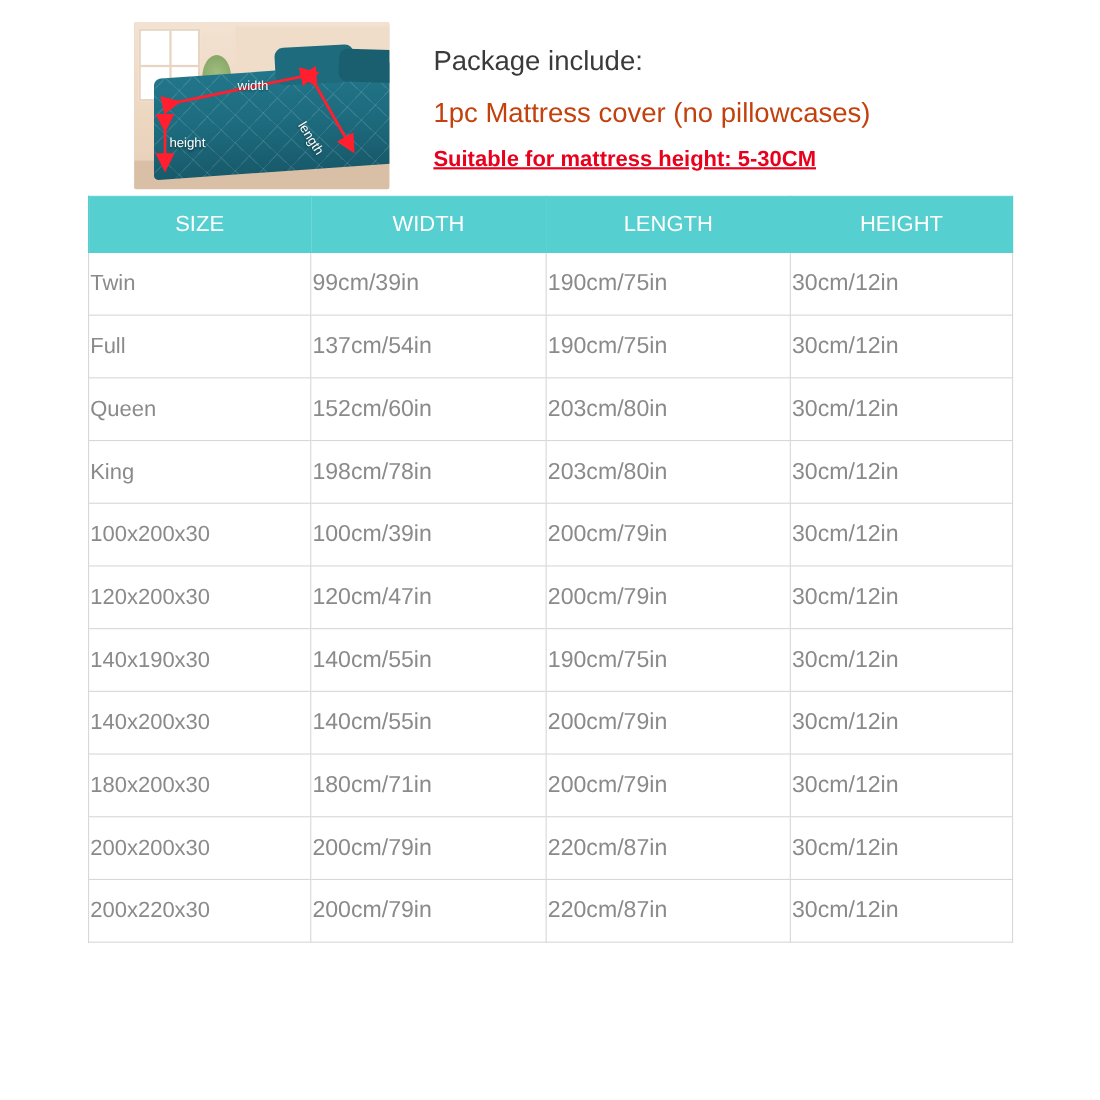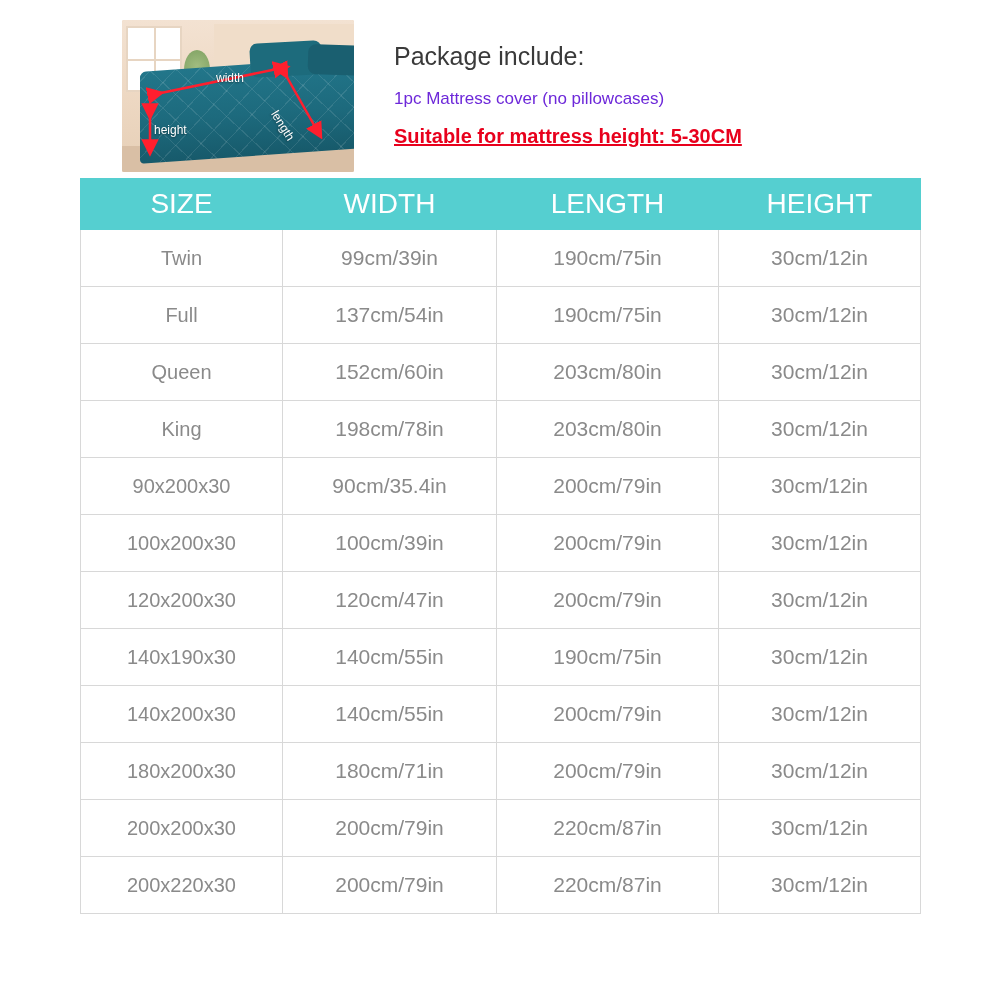--- a/index.html
+++ b/index.html
@@ -158,22 +158,22 @@
     top: 42px;
     width: 580px;
   }
   .pkg-title {
     font-size: 25px;
     color: #3a3a3a;
     margin: 0 0 18px 0;
     font-family: "Liberation Sans", sans-serif;
   }
   .pkg-line {
-    font-size: 17px;
-    color: #6d28d9;
+    font-size: 25px;
+    color: #c2410c;
     margin: 0 0 16px 0;
     font-family: "Liberation Sans", sans-serif;
   }
   .pkg-note {
     font-size: 20px;
     font-weight: bold;
     color: #e8001c;
     margin: 0;
     font-family: "Liberation Sans", sans-serif;
     text-decoration: underline;
@@ -184,32 +184,31 @@
     position: absolute;
     left: 80px;
     top: 178px;
     width: 840px;
     border-collapse: collapse;
     table-layout: fixed;
   }
   .size-table th {
     background: #55cfd0;
     color: #ffffff;
-    font-size: 28px;
+    font-size: 20px;
     font-weight: normal;
     height: 48px;
     border: 1px solid #55cfd0;
     text-align: center;
     font-family: "Liberation Sans", sans-serif;
     margin-left: 36px;
   }
   .size-table td {
     height: 54px;
     border: 1px solid #d8d8d8;
-    text-align: center;
     color: #8a8a8a;
     font-size: 21px;
     font-family: "Liberation Sans", sans-serif;
   }
   .size-table td.size-cell {
     font-size: 20px;
   }
   .col-size   { width: 202px; }
   .col-width  { width: 214px; }
   .col-length { width: 222px; }
@@ -289,26 +288,20 @@
           <td>203cm/80in</td>
           <td>30cm/12in</td>
         </tr>
         <tr>
           <td class="size-cell">King</td>
           <td>198cm/78in</td>
           <td>203cm/80in</td>
           <td>30cm/12in</td>
         </tr>
         <tr>
-          <td class="size-cell">90x200x30</td>
-          <td>90cm/35.4in</td>
-          <td>200cm/79in</td>
-          <td>30cm/12in</td>
-        </tr>
-        <tr>
           <td class="size-cell">100x200x30</td>
           <td>100cm/39in</td>
           <td>200cm/79in</td>
           <td>30cm/12in</td>
         </tr>
         <tr>
           <td class="size-cell">120x200x30</td>
           <td>120cm/47in</td>
           <td>200cm/79in</td>
           <td>30cm/12in</td>

